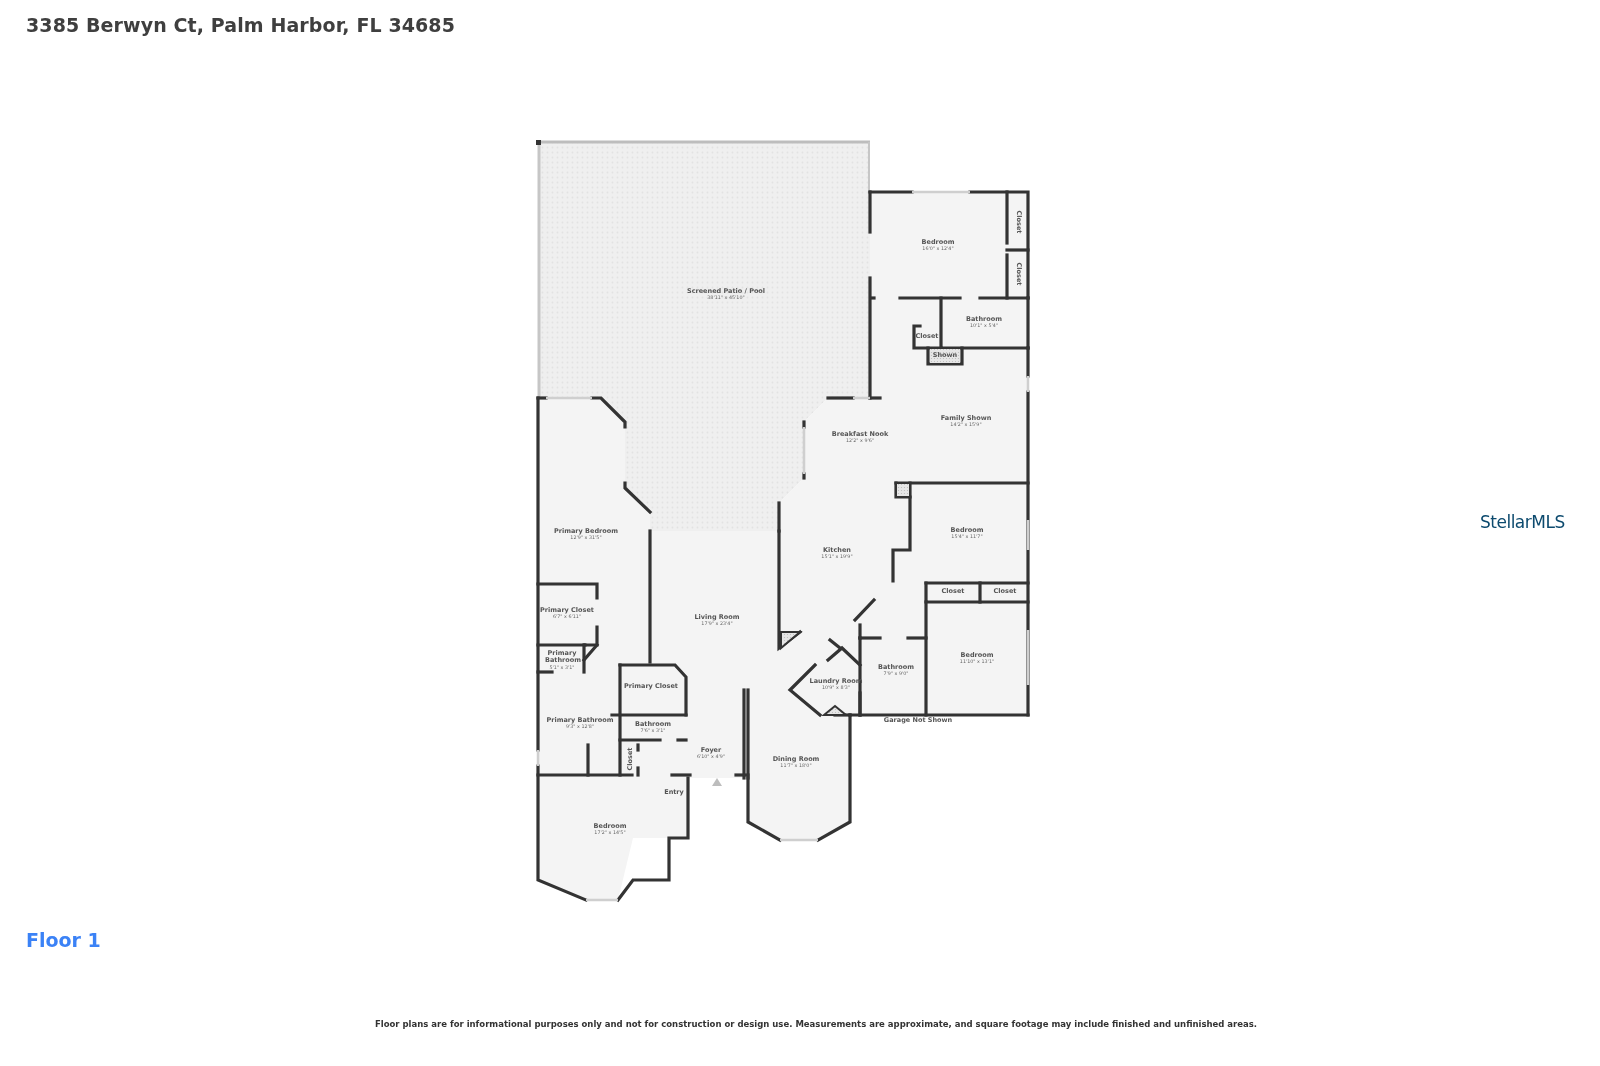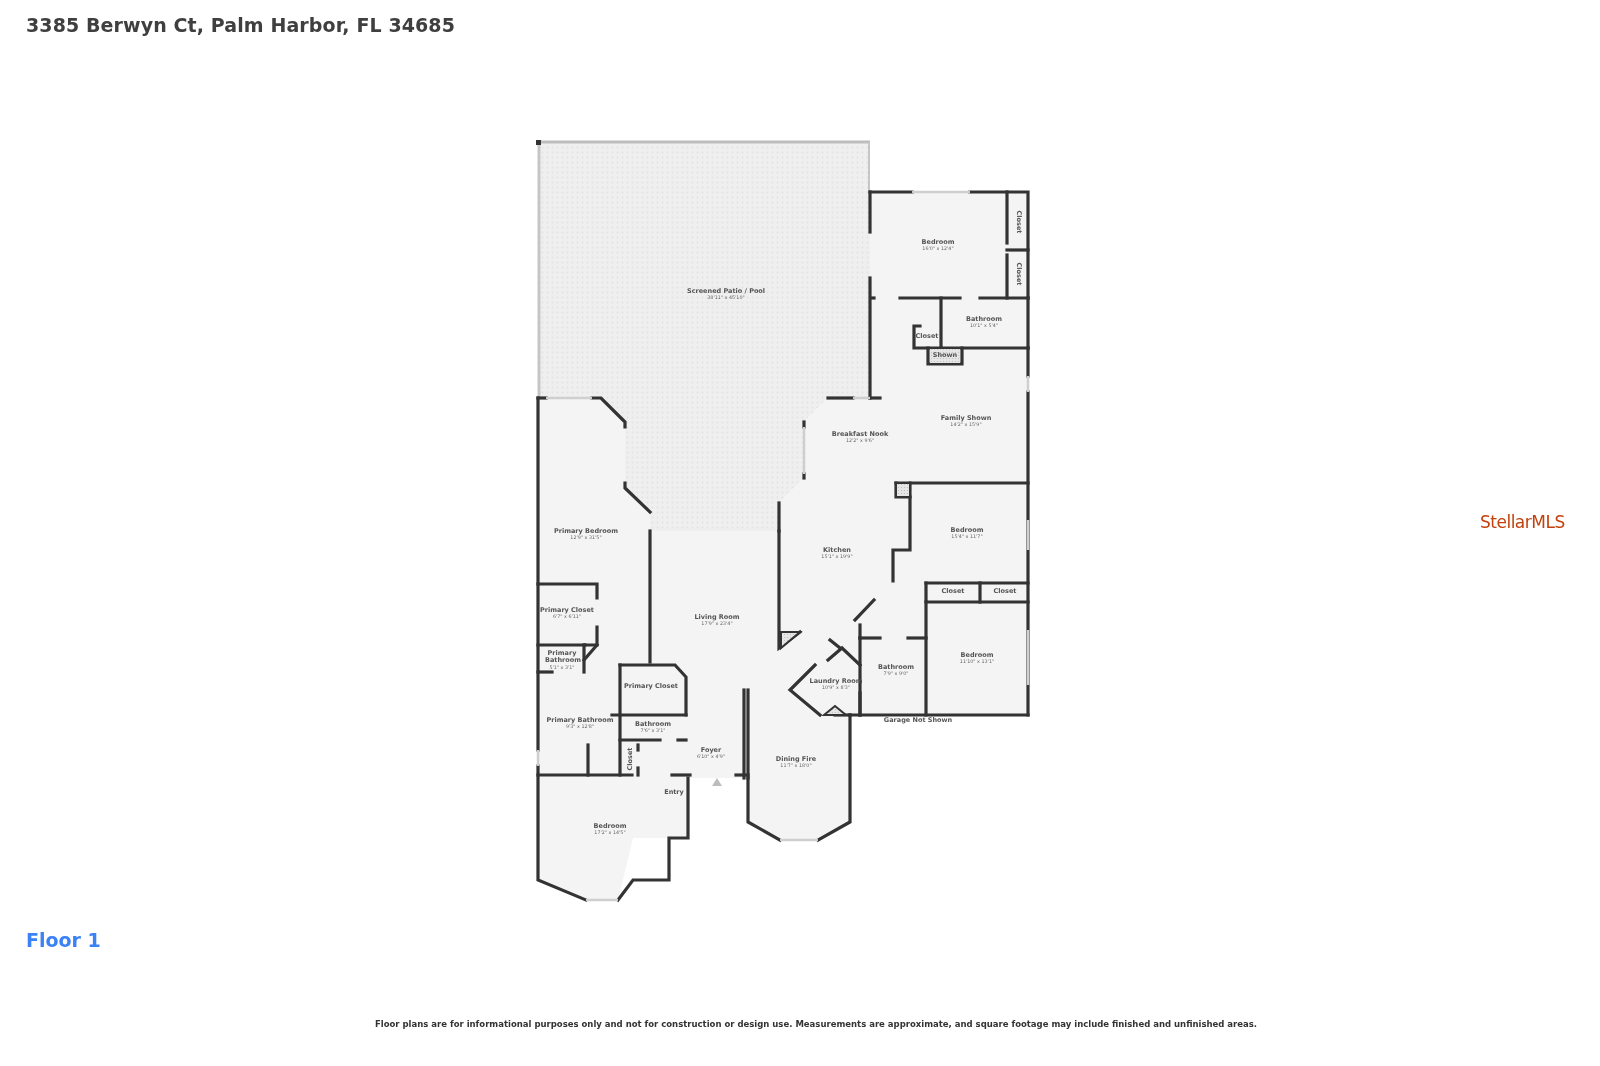--- a/index.html
+++ b/index.html
@@ -1,20 +1,20 @@
 <!DOCTYPE html>
 <html><head>
 <meta charset="utf-8">
 <style>
   html, body { margin: 0; padding: 0; background: #ffffff; }
   body { width: 1600px; height: 1066px; position: relative; overflow: hidden; font-family: "DejaVu Sans", sans-serif; color: #3d3d3d; }
   .title { position: absolute; left: 26px; top: 14px; font-size: 19px; font-weight: bold; color: #3f3f3f; letter-spacing: 0.1px; }
   .floor-label { position: absolute; left: 26px; top: 929px; font-size: 19px; font-weight: bold; color: #3b82f6; }
   .disclaimer { position: absolute; left: 0; width: 1568px; top: 1019px; text-align: center; font-size: 8.5px; font-weight: bold; color: #333; padding-left: 32px; }
-  .watermark { position: absolute; left: 1480px; top: 512px; font-size: 17px; color: #c2410c; letter-spacing: -0.5px; }
+  .watermark { position: absolute; left: 1480px; top: 512px; font-size: 17px; color: #0c4a6e; letter-spacing: -0.5px; }
   svg.plan { position: absolute; left: 0; top: 0; }
   .room-label { position: absolute; transform: translate(-50%, -50%); text-align: center; white-space: nowrap; line-height: 1.15; }
   .room-name { font-size: 6.5px; font-weight: bold; color: #555; display: block; }
   .room-dim { font-size: 4.8px; color: #666; display: block; }
   .vertical { transform: translate(-50%, -50%) rotate(90deg); }
   .vertical-ccw { transform: translate(-50%, -50%) rotate(-90deg); }
 </style>
 </head>
 <body>
 
@@ -237,21 +237,21 @@
   <span class="room-dim">7'6" x 3'1"</span>
 </div>
 <div class="room-label" style="left:711px; top:753px;">
   <span class="room-name">Foyer</span>
   <span class="room-dim">6'10" x 4'9"</span>
 </div>
 <div class="room-label vertical-ccw" style="left:631px; top:759px;">
   <span class="room-name">Closet</span>
 </div>
 <div class="room-label" style="left:796px; top:762px;">
-  <span class="room-name">Dining Fire</span>
+  <span class="room-name">Dining Room</span>
   <span class="room-dim">11'7" x 18'0"</span>
 </div>
 <div class="room-label" style="left:674px; top:793px;">
   <span class="room-name">Entry</span>
 </div>
 <div class="room-label" style="left:610px; top:829px;">
   <span class="room-name">Bedroom</span>
   <span class="room-dim">17'2" x 14'5"</span>
 </div>
 

